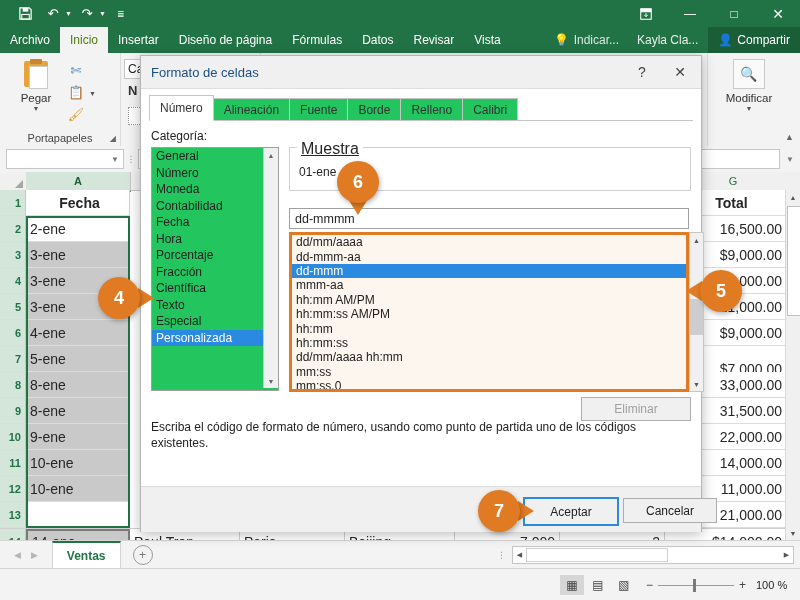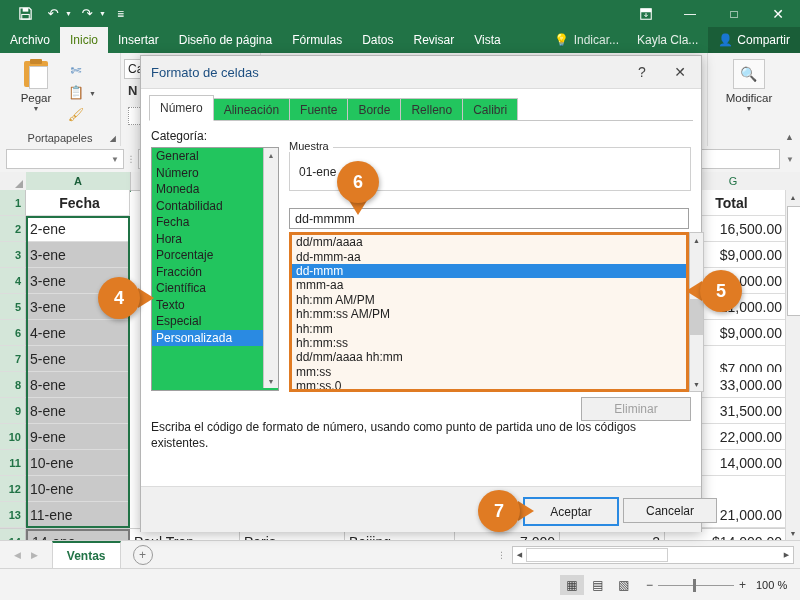--- a/index.html
+++ b/index.html
@@ -161,21 +161,21 @@
     border:1px solid #a0a0a0;overflow:hidden;}
   .cat-item{height:16.5px;display:flex;align-items:center;padding-left:4px;font-size:12px;
     color:#222;}
   .cat-item.sel{background:#2a8ae2;color:#fff;}
   .cat-scroll{position:absolute;right:0;top:0;width:14px;height:240px;background:#f0f0f0;
     border-left:1px solid #c6c6c6;}
   .cs-arrow{position:absolute;left:0;width:14px;height:14px;display:flex;align-items:center;
     justify-content:center;font-size:7px;color:#666;}
   .fieldset{position:absolute;left:148px;top:58px;width:400px;height:42px;
     border:1px solid #d0d0d0;}
-  .fs-legend{position:absolute;left:144px;top:51px;background:#fff;padding:0 4px;font-size:11px;}
+  .fs-legend{position:absolute;left:156px;top:51px;background:#fff;padding:0 4px;font-size:16px;text-decoration:underline;}
   .muestra-val{position:absolute;left:158px;top:76px;font-size:12px;}
   .tipo-input{position:absolute;left:148px;top:119px;width:400px;height:21px;background:#fff;
     border:1px solid #a0a0a0;display:flex;align-items:center;padding-left:5px;
     font-size:12.5px;box-sizing:border-box;}
   .type-list{position:absolute;left:148px;top:143px;width:400px;height:160px;background:#fdf6ee;
     border:3px solid #e07b23;box-sizing:border-box;overflow:hidden;}
   .type-item{height:14.4px;display:flex;align-items:center;padding-left:4px;font-size:12px;color:#222;}
   .type-item.sel{background:#2a8ae2;color:#fff;}
   .type-scroll{position:absolute;left:548px;top:143px;width:15px;height:160px;background:#f0f0f0;
     border:1px solid #c6c6c6;box-sizing:border-box;}
@@ -352,23 +352,23 @@
   <div class="rowh sel" style="top:252px;">10</div>
   <div class="cellA shaded" style="top:252px;">9-ene</div>
   <div class="cellG" style="top:252px;">22,000.00</div>
 
   <div class="rowh sel" style="top:278px;">11</div>
   <div class="cellA shaded" style="top:278px;">10-ene</div>
   <div class="cellG" style="top:278px;">14,000.00</div>
 
   <div class="rowh sel" style="top:304px;">12</div>
   <div class="cellA shaded" style="top:304px;">10-ene</div>
+  <div class="cellG" style="top:304px;">11,000.00</div>
 
   <div class="rowh sel" style="top:330px;">13</div>
-  <div class="cellA shaded" style="top:330px;">11-ene</div>
   <div class="cellG" style="top:330px;">21,000.00</div>
 
   <div class="sel-range" style="top:44px;height:312px;"></div>
 
   <div class="row14" style="top:356px;">
     <div class="rowh sel" style="top:0;border-bottom:none;">14</div>
     <div class="r14c" style="left:26px;width:104px;background:#c9c9c9;border:2px solid #7a7a7a;">14-ene</div>
     <div class="r14c" style="left:130px;width:110px;">Paul Tron</div>
     <div class="r14c" style="left:240px;width:105px;">Paris</div>
     <div class="r14c" style="left:345px;width:110px;">Beijing</div>

